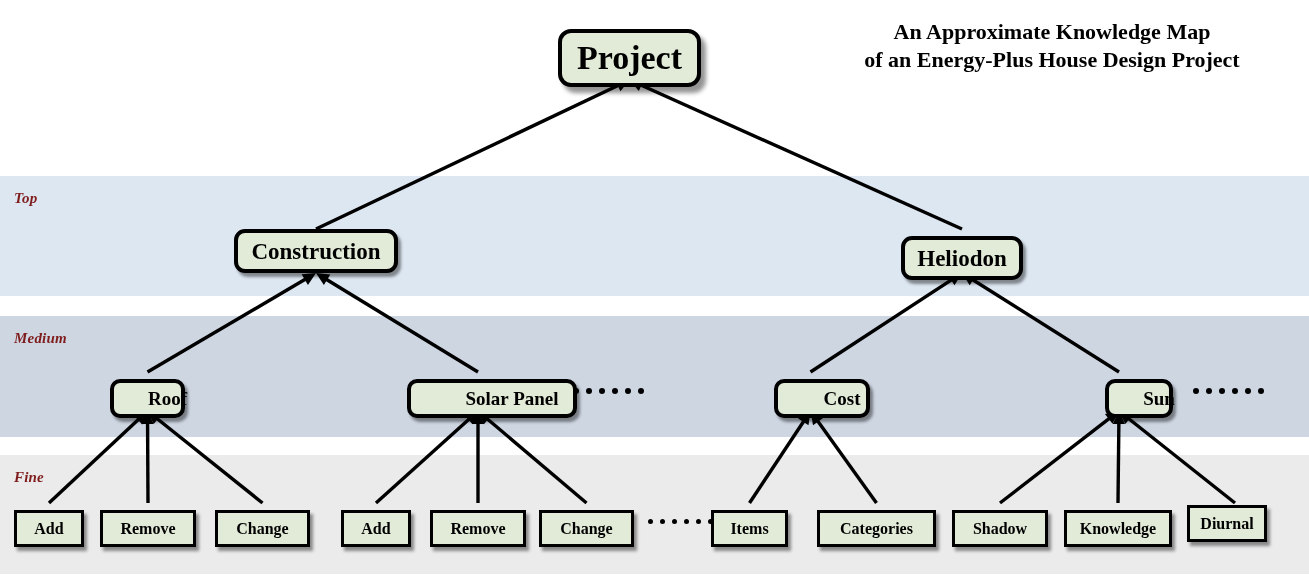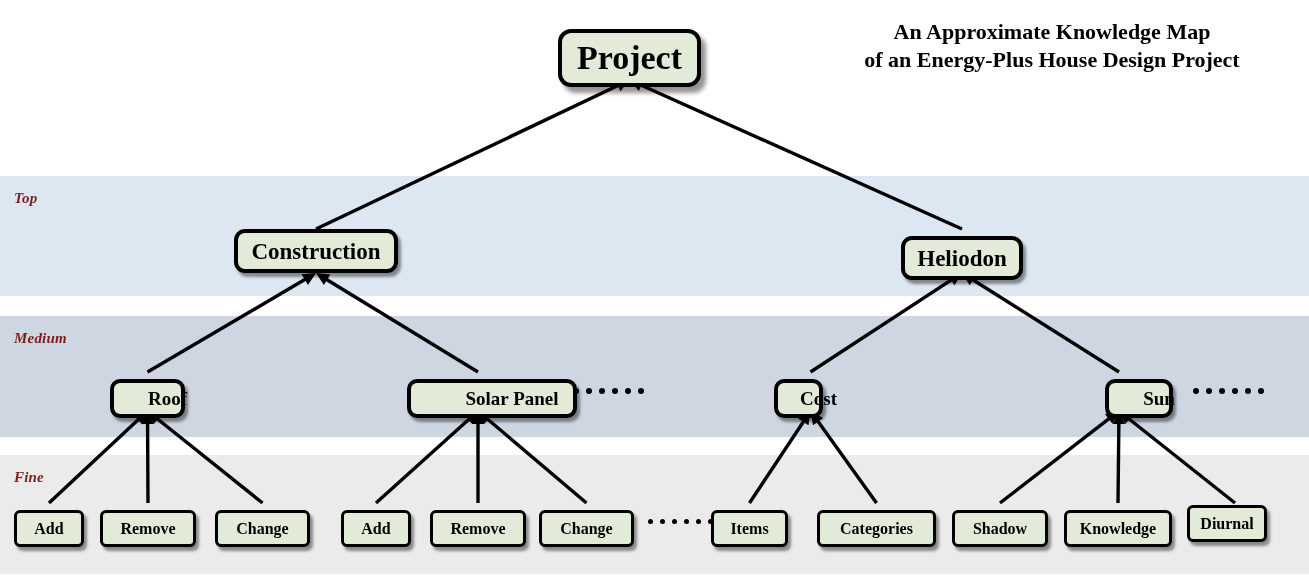--- a/index.html
+++ b/index.html
@@ -72,21 +72,21 @@
     font-size: 23px;
   }
   .node.lvl-med {
     border-width: 4px;
     border-radius: 10px;
     font-size: 19px;
     padding-left: 40px;
   }
   .node.lvl-fine {
     border-width: 3px;
-    border-radius: 6px;
+    border-radius: 0;
     font-size: 16px;
   }
 
   
   .ellipsis {
     position: absolute;
     display: flex;
     align-items: center;
     gap: 7px;
   }
@@ -198,21 +198,21 @@
         <polygon points="1119,411 1133.0381170363764,414.22044563267144 1125.3328226199512,423.9358168533817" fill="#000000"></polygon>
       </g>
     </svg>
 
   <div id="nodes-layer">
       <div class="node root" style="left: 558px; top: 22px; width: 143px; height: 58px;">Project</div>
       <div class="node lvl-top" style="left: 234px; top: 222px; width: 164px; height: 44px;">Construction</div>
       <div class="node lvl-top" style="left: 901px; top: 229px; width: 122px; height: 44px;">Heliodon</div>
       <div class="node lvl-med" style="left: 110px; top: 372px; width: 75px; height: 39px;">Roof</div>
       <div class="node lvl-med" style="left: 407px; top: 372px; width: 170px; height: 39px;">Solar Panel</div>
-      <div class="node lvl-med" style="left: 774px; top: 372px; width: 49px; height: 39px;">Cost</div>
+      <div class="node lvl-med" style="left: 774px; top: 372px; width: 96px; height: 39px;">Cost</div>
       <div class="node lvl-med" style="left: 1105px; top: 372px; width: 68px; height: 39px;">Sun</div>
       <div class="node lvl-fine" style="left: 14px; top: 503px; width: 70px; height: 37px;">Add</div>
       <div class="node lvl-fine" style="left: 100px; top: 503px; width: 96px; height: 37px;">Remove</div>
       <div class="node lvl-fine" style="left: 215px; top: 503px; width: 95px; height: 37px;">Change</div>
       <div class="node lvl-fine" style="left: 341px; top: 503px; width: 70px; height: 37px;">Add</div>
       <div class="node lvl-fine" style="left: 430px; top: 503px; width: 96px; height: 37px;">Remove</div>
       <div class="node lvl-fine" style="left: 539px; top: 503px; width: 95px; height: 37px;">Change</div>
       <div class="node lvl-fine" style="left: 711px; top: 503px; width: 77px; height: 37px;">Items</div>
       <div class="node lvl-fine" style="left: 817px; top: 503px; width: 119px; height: 37px;">Categories</div>
       <div class="node lvl-fine" style="left: 952px; top: 503px; width: 96px; height: 37px;">Shadow</div>

